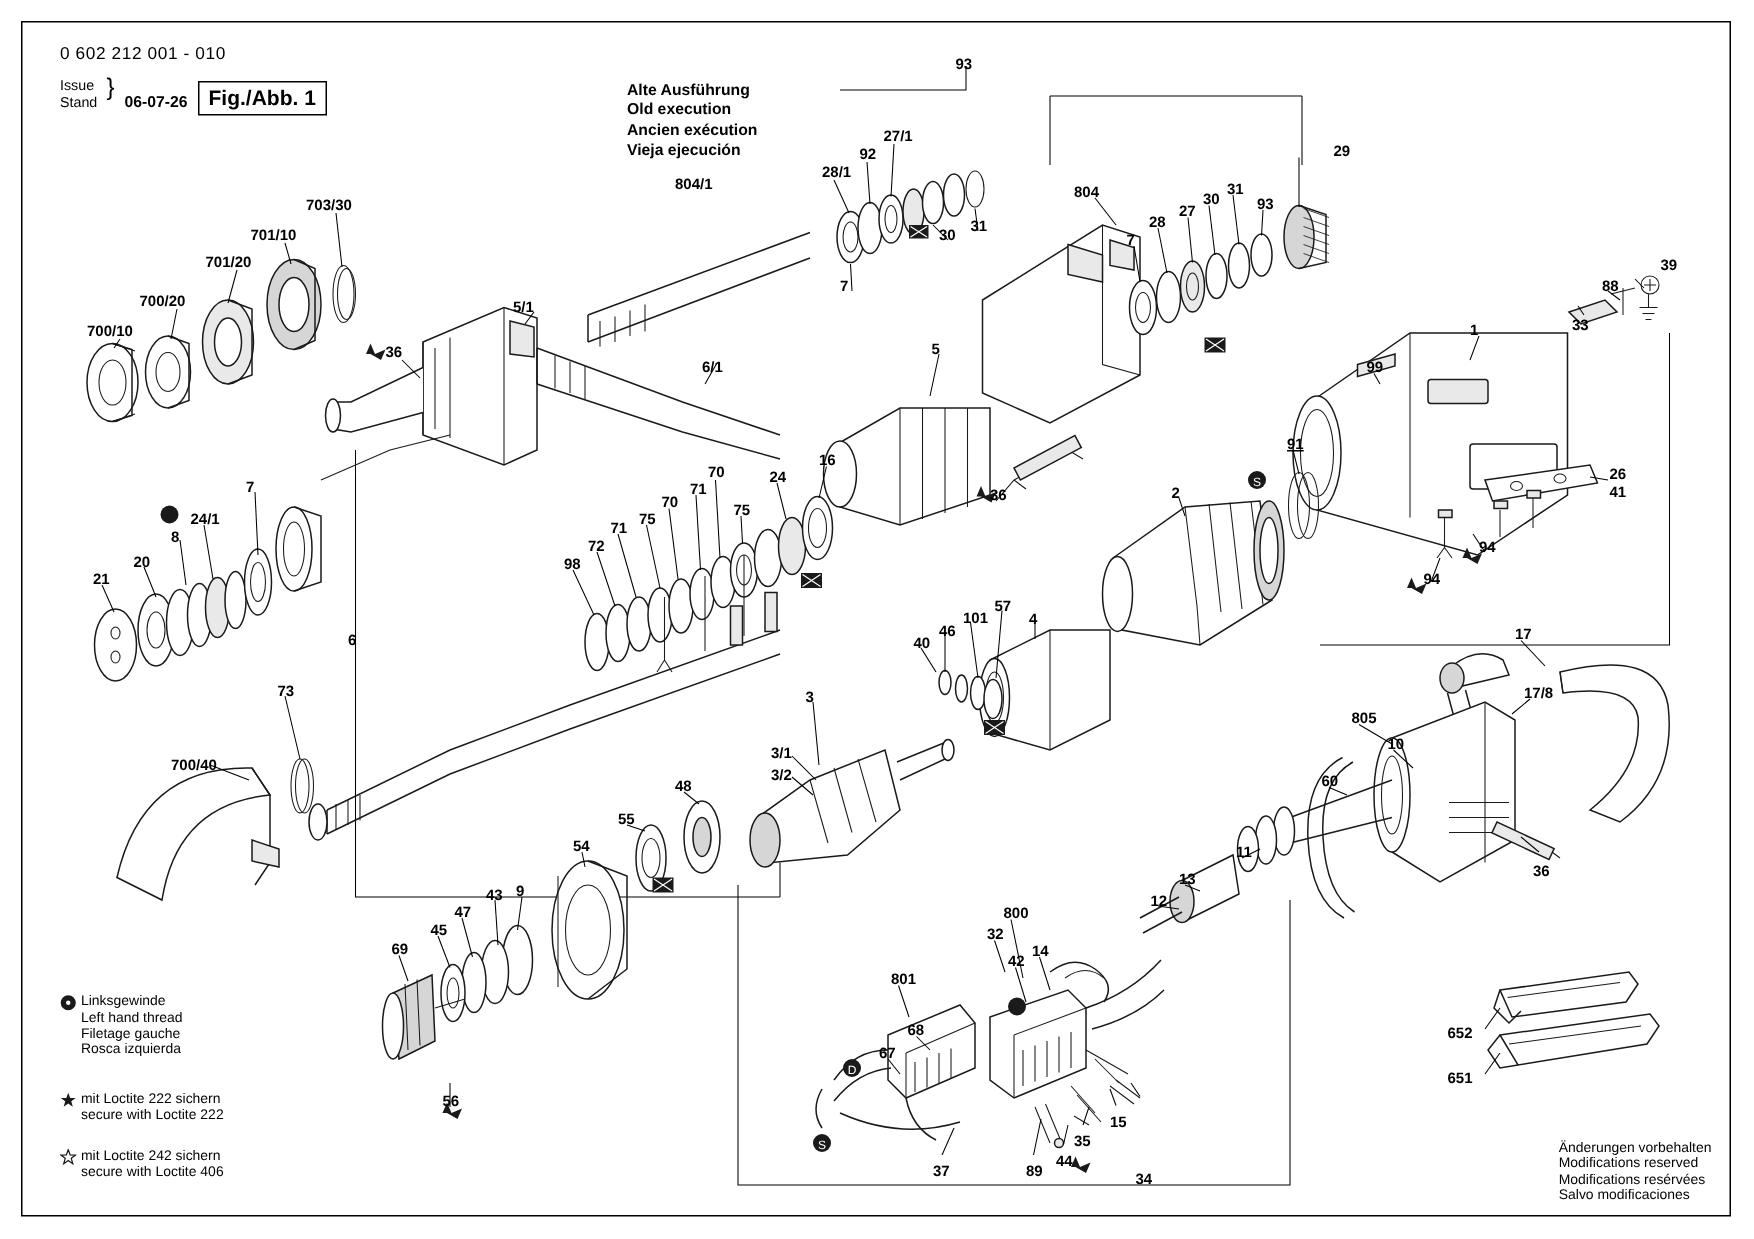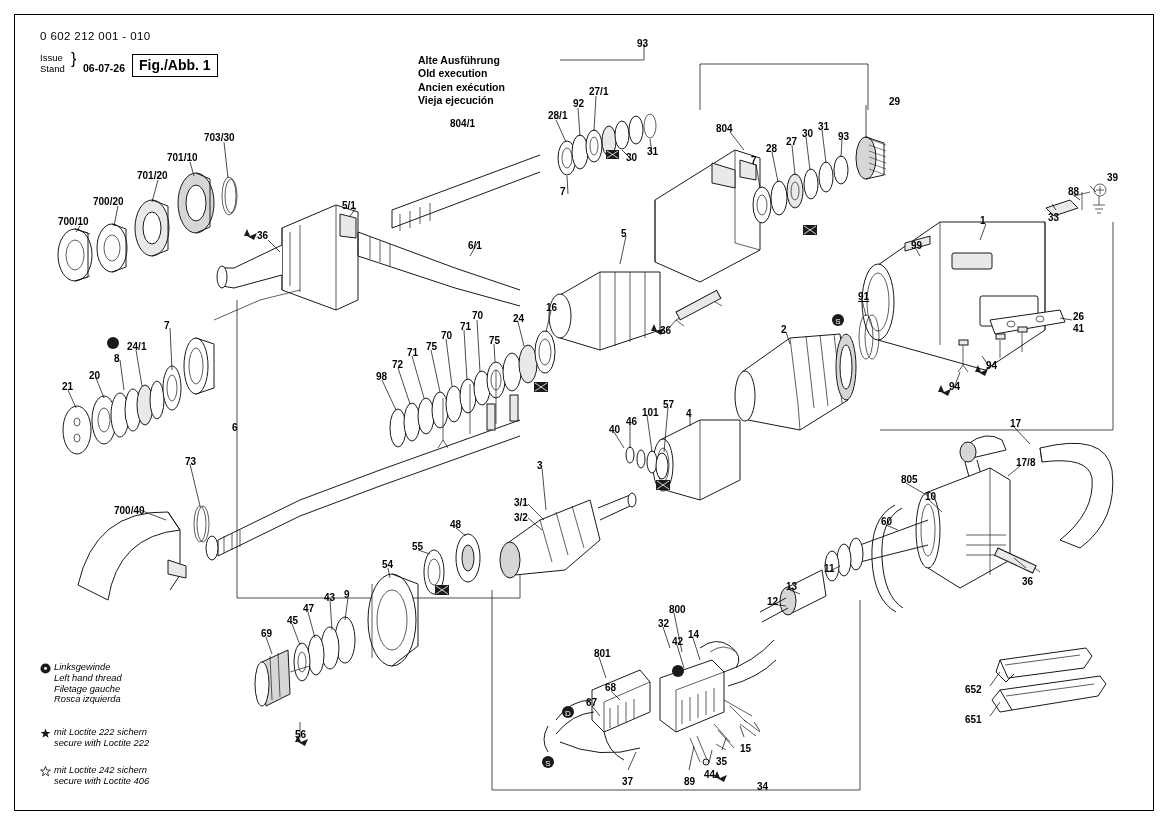--- a/index.html
+++ b/index.html
@@ -88,21 +88,20 @@
   }
   .legend {
     position: absolute;
     font-size: 9.3px;
     line-height: 10.8px;
     color: #000;
     white-space: nowrap;
   }
   .legend-item {
     position: absolute;
-    font-style: italic;
   }
   .legend-text {
     margin-left: 14px;
     display: block;
   }
   .glyph {
     position: absolute;
     left: 0;
     top: 1px;
     width: 11px;
@@ -613,20 +612,26 @@
   </div>
 
   <div class="legend legend-item" style="left:40px; top:765px;">
     <svg class="glyph" viewBox="0 0 12 12">
       <path d="M6 0.5 L7.4 4.3 L11.4 4.4 L8.2 6.8 L9.3 10.7 L6 8.4 L2.7 10.7 L3.8 6.8 L0.6 4.4 L4.6 4.3 Z" fill="#fff" stroke="#1a1a1a" stroke-width="0.9"></path>
     </svg>
     <span class="legend-text">mit Loctite 242 sichern</span>
     <span class="legend-text">secure with Loctite 406</span>
   </div>
 
+  <div class="notes">
+    <div>Änderungen vorbehalten</div>
+    <div>Modifications reserved</div>
+    <div>Modifications resérvées</div>
+    <div>Salvo modificaciones</div>
+  </div>
 
   <div id="callout-layer">
       <div class="lbl" style="left: 450px; top: 118px;">804/1</div>
       <div class="lbl" style="left: 637px; top: 38px;">93</div>
       <div class="lbl" style="left: 589px; top: 86px;">27/1</div>
       <div class="lbl" style="left: 573px; top: 98px;">92</div>
       <div class="lbl" style="left: 548px; top: 110px;">28/1</div>
       <div class="lbl" style="left: 626px; top: 152px;">30</div>
       <div class="lbl" style="left: 647px; top: 146px;">31</div>
       <div class="lbl" style="left: 560px; top: 186px;">7</div>

